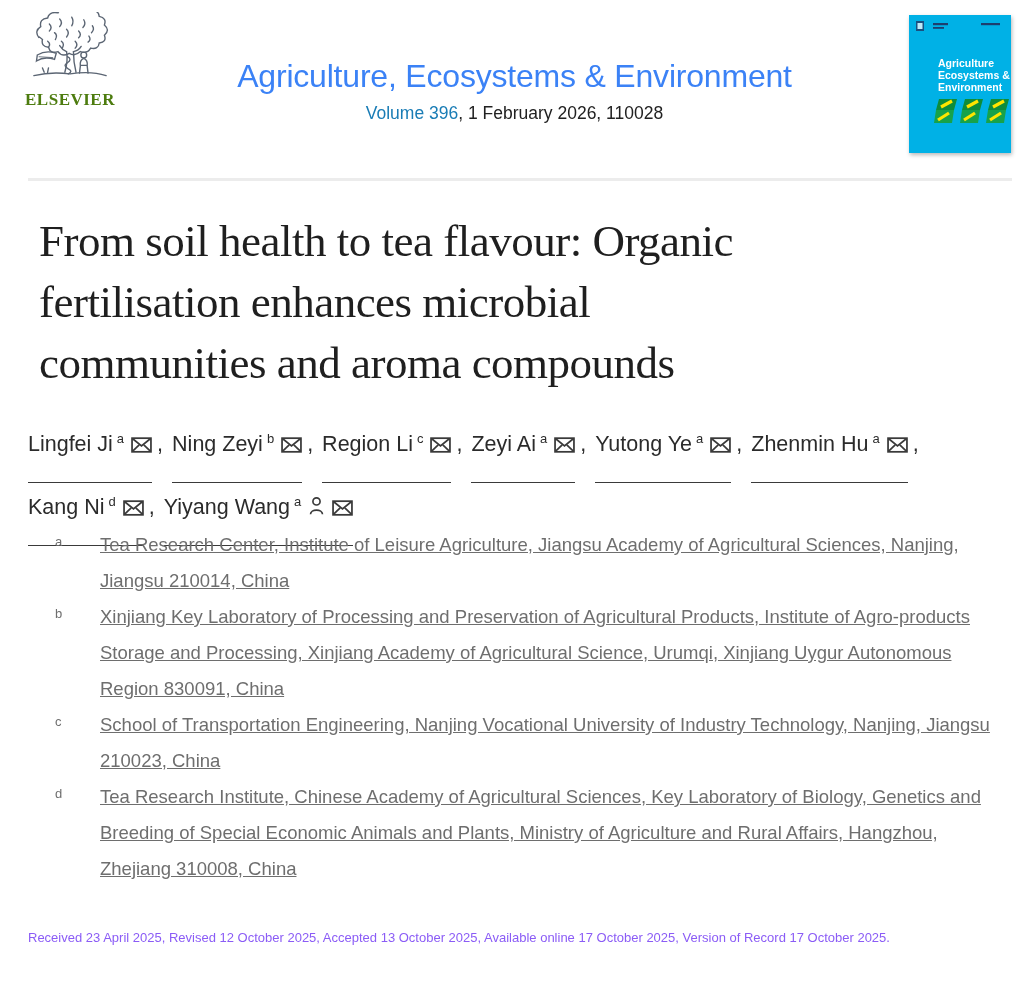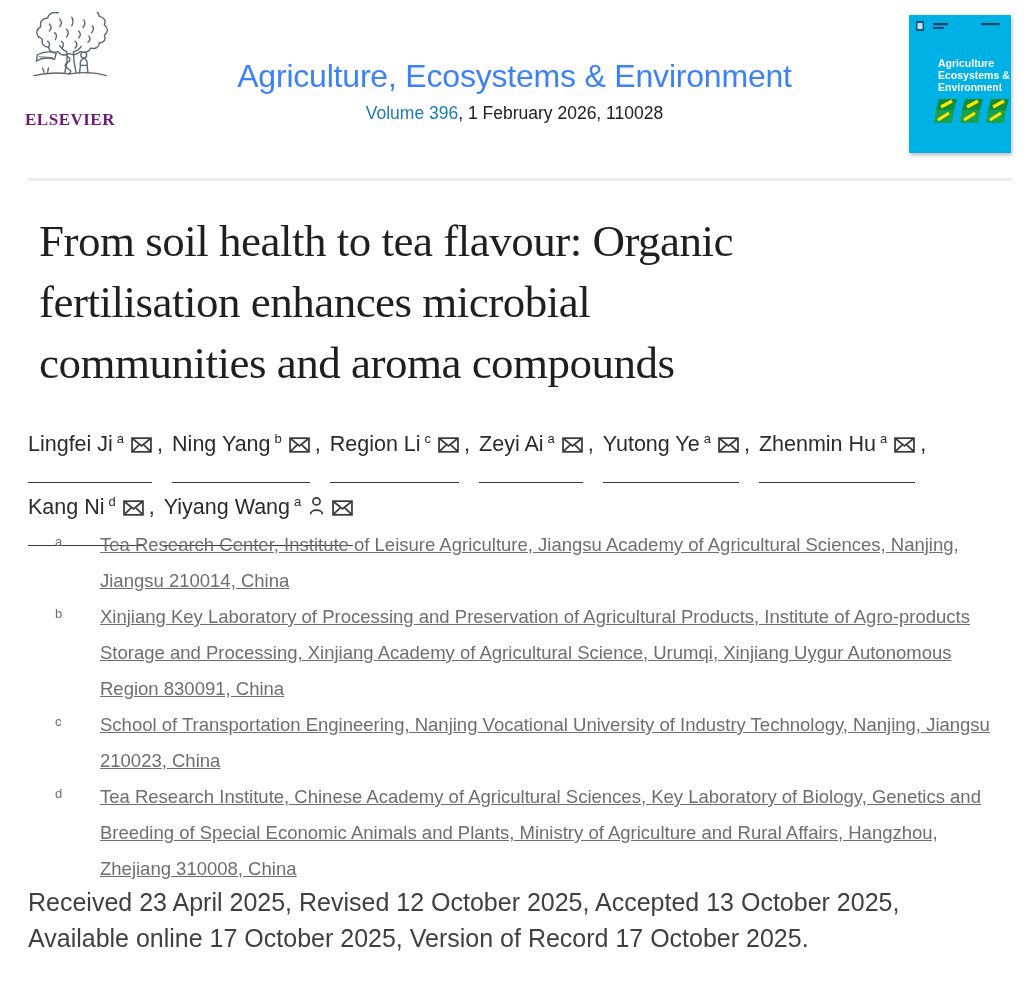--- a/index.html
+++ b/index.html
@@ -4,22 +4,22 @@
 <style>
   html,body{margin:0;padding:0;}
   body{
     width:1029px;height:993px;position:relative;background:#ffffff;overflow:hidden;
     font-family:"Liberation Sans","DejaVu Sans",sans-serif;
     -webkit-font-smoothing:antialiased;
   }
   
   .pub-logo{position:absolute;left:24px;top:12px;width:92px;text-align:center;cursor:pointer;}
   .pub-logo .wordmark{
-    display:block;margin-top:20px;font-family:"Liberation Serif","DejaVu Serif",serif;
-    font-weight:700;font-size:17px;letter-spacing:.5px;color:#701a75;
+    display:block;margin-top:0;font-family:"Liberation Serif","DejaVu Serif",serif;
+    font-weight:700;font-size:17px;letter-spacing:.5px;color:#4d7c0f;
   }
   .journal-head{position:absolute;left:50%;top:58px;transform:translateX(-50%);text-align:center;white-space:nowrap;}
   .journal-title{
     font-size:32px;font-weight:400;color:#3b82f6;letter-spacing:-0.2px;cursor:pointer;
   }
   .issue-line{margin-top:8px;font-size:17.5px;color:#212121;}
   .issue-line .vol-link{color:#197cb5;cursor:pointer;}
   .cover-thumb{position:absolute;left:909px;top:15px;width:102px;height:138px;cursor:pointer;
     box-shadow:1px 2px 4px rgba(0,0,0,.28);}
   .header-rule{position:absolute;left:28px;top:178px;width:984px;height:3px;background:#ececec;}
@@ -35,21 +35,21 @@
     display:inline-block;border-bottom:1.7px solid #3a3a3a;padding-bottom:19px;cursor:pointer;white-space:nowrap;
   }
   .author-link sup{font-size:13px;margin-left:4px;}
   .author-sep{margin:0 9px 0 5px;}
   .inline-icon{display:inline-block;vertical-align:-2px;margin-left:7px;}
   .inline-icon svg{display:block;}
   .affiliations{position:absolute;left:55px;top:527px;width:945px;font-size:18.5px;line-height:36px;color:#6e6e6e;}
   .affil-row{display:flex;align-items:flex-start;}
   .affil-label{flex:0 0 45px;font-size:13px;line-height:30px;color:#6e6e6e;}
   .affil-text{flex:1;max-width:900px;text-decoration:underline;}
-  .dates{position:absolute;left:28px;top:884px;width:965px;font-size:25px;line-height:36px;color:#404040;}
+  .dates{position:absolute;left:28px;top:920px;width:965px;font-size:13px;line-height:36px;color:#8b5cf6;}
 </style>
 </head>
 <body>
 
 <div class="pub-logo">
   <span>
     <svg width="86" height="74" viewBox="0 0 100 86" fill="none" stroke="#5b6573" stroke-width="1.6" stroke-linecap="round">
 
       <path d="M14 30 q-6-8 2-13 q-2-9 8-10 q2-8 12-6 q4-7 13-4 q6-6 13-1 q8-4 12 3 q9-2 10 6 q9 2 6 10 q7 6 0 12 q3 8-6 9 q-1 8-10 6 q-4 7-12 4 q-6 6-13 2 q-8 5-13-2 q-9 3-11-5 q-9-1-7-9 q-6-5-4-2z"></path>
       <path d="M26 14 q4 4 0 8 M38 8 q4 4 0 9 M52 6 q3 5 0 10 M66 9 q3 5-1 9 M76 16 q3 4-1 8 M32 24 q4 3 1 8 M46 20 q4 4 0 9 M60 22 q4 4 0 8 M72 28 q3 4-1 7 M24 34 q4 3 1 7 M40 34 q4 3 1 8 M56 34 q4 4 0 8"></path>
@@ -119,21 +119,21 @@
 
 <h1 class="article-title">From soil health to tea flavour: Organic
 fertilisation enhances microbial
 communities and aroma compounds</h1>
 
 <div class="authors"><span class="author-link"><span>Lingfei Ji</span><sup>a</sup><span class="inline-icon"><svg width="21" height="16" viewBox="0 0 24 18" fill="none" stroke="#3a3a3a" stroke-width="2">
           <rect x="1.2" y="1.2" width="21.6" height="15.6"></rect>
           <path d="M1.6 1.6 L12 10 L22.4 1.6"></path>
           <path d="M1.6 16.4 L9.4 8.8"></path>
           <path d="M22.4 16.4 L14.6 8.8"></path>
-        </svg></span></span><span class="author-sep">,</span><span class="author-link"><span>Ning Yang</span><sup>b</sup><span class="inline-icon"><svg width="21" height="16" viewBox="0 0 24 18" fill="none" stroke="#3a3a3a" stroke-width="2">
+        </svg></span></span><span class="author-sep">,</span><span class="author-link"><span>Ning Zeyi</span><sup>b</sup><span class="inline-icon"><svg width="21" height="16" viewBox="0 0 24 18" fill="none" stroke="#3a3a3a" stroke-width="2">
           <rect x="1.2" y="1.2" width="21.6" height="15.6"></rect>
           <path d="M1.6 1.6 L12 10 L22.4 1.6"></path>
           <path d="M1.6 16.4 L9.4 8.8"></path>
           <path d="M22.4 16.4 L14.6 8.8"></path>
         </svg></span></span><span class="author-sep">,</span><span class="author-link"><span>Region Li</span><sup>c</sup><span class="inline-icon"><svg width="21" height="16" viewBox="0 0 24 18" fill="none" stroke="#3a3a3a" stroke-width="2">
           <rect x="1.2" y="1.2" width="21.6" height="15.6"></rect>
           <path d="M1.6 1.6 L12 10 L22.4 1.6"></path>
           <path d="M1.6 16.4 L9.4 8.8"></path>
           <path d="M22.4 16.4 L14.6 8.8"></path>
         </svg></span></span><span class="author-sep">,</span><span class="author-link"><span>Zeyi Ai</span><sup>a</sup><span class="inline-icon"><svg width="21" height="16" viewBox="0 0 24 18" fill="none" stroke="#3a3a3a" stroke-width="2">

